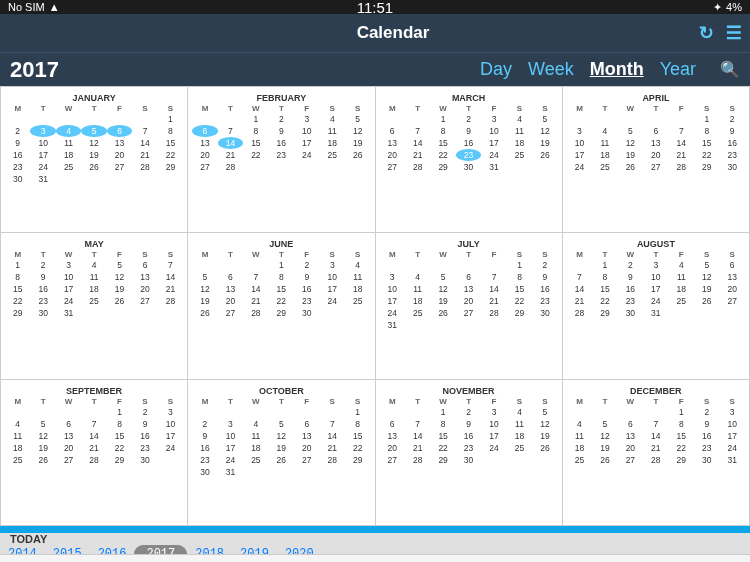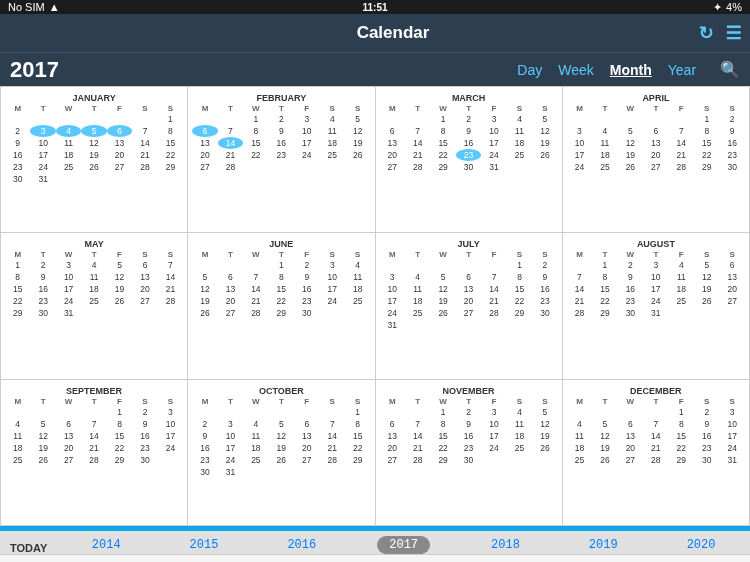--- a/index.html
+++ b/index.html
@@ -10,21 +10,21 @@
       background: #1c1c1c;
       color: #fff;
       font-size: 11px;
       height: 14px;
       display: flex;
       align-items: center;
       justify-content: space-between;
       padding: 0 8px;
     }
     .status-left { display: flex; align-items: center; gap: 4px; }
-    .status-center { position: absolute; left: 50%; transform: translateX(-50%); font-weight: 700; font-size: 10px; }
+    .status-center { position: absolute; left: 50%; transform: translateX(-50%); font-weight: 400; font-size: 15px; }
     .status-right { display: flex; align-items: center; gap: 4px; font-size: 11px; }
 
     
     .title-bar {
       background: #2c3e50;
       color: #fff;
       height: 38px;
       display: flex;
       align-items: center;
       justify-content: center;
@@ -46,21 +46,21 @@
     .view-bar {
       background: #2c3e50;
       height: 34px;
       display: flex;
       align-items: center;
       padding: 0 10px;
       border-top: 1px solid #3d5166;
     }
     .view-year { color: #fff; font-size: 22px; font-weight: bold; flex: 1; }
     .view-tabs { display: flex; align-items: center; gap: 16px; }
-    .view-tab { color: #5ac8fa; font-size: 14px; cursor: pointer; }
+    .view-tab { color: #5ac8fa; font-size: 18px; cursor: pointer; }
     .view-tab.active { color: #fff; font-weight: 600; text-decoration: underline; }
     .search-icon { color: #5ac8fa; font-size: 16px; margin-left: 8px; cursor: pointer; }
 
     
     .calendar-area {
       background: #fff;
       height: 468px;
       overflow: hidden;
       display: flex;
       flex-direction: column;
@@ -142,24 +142,25 @@
       background: #f5f5f5;
       border-top: 1px solid #ccc;
       height: 50px;
       display: flex;
       align-items: center;
       justify-content: space-around;
     }
 
     .timeline-row {
       display: flex;
-      align-items: flex-end;
+      align-items: flex-start;
       height: 28px;
       background: #e0e0e0;
-      border-top: 5px solid #0ea5e9;
+      border-top: 7px solid #0ea5e9;
+      flex-direction: column;
     }
     .today-btn {
       font-size: 11px;
       font-weight: bold;
       color: #333;
       padding: 0 10px;
       flex-shrink: 0;
     }
     .timeline-years {
       display: flex;

